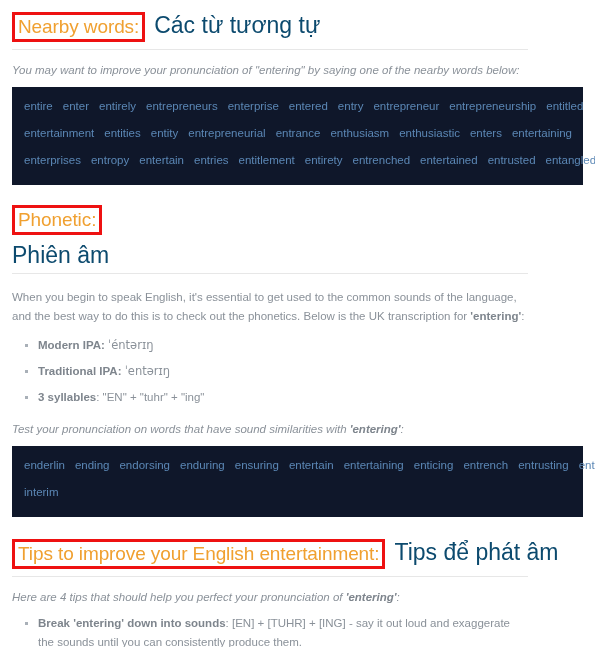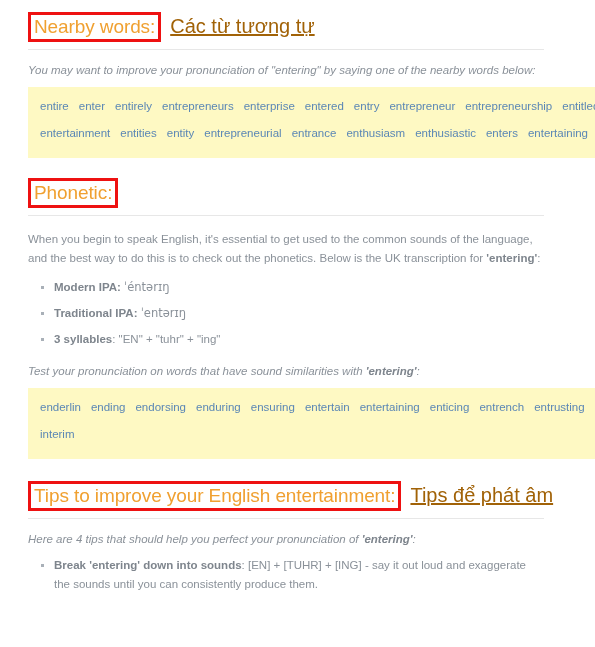--- a/index.html
+++ b/index.html
@@ -14,46 +14,44 @@
     font-family: "Liberation Sans", sans-serif;
     color: #8a9199;
     -webkit-font-smoothing: antialiased;
   }
   .page {
     width: 540px;
     height: 647px;
     position: relative;
     box-sizing: border-box;
     padding: 0 12px;
-    margin-left: 16px;
   }
 
   
   .heading-row {
     display: flex;
     align-items: baseline;
     gap: 9px;
     padding-top: 12px;
   }
   .heading-en {
     display: inline-block;
     border: 3px solid #ee1111;
     color: #f0a030;
     font-size: 19px;
     line-height: 21px;
     padding: 1px 3px 2px 3px;
     white-space: nowrap;
     letter-spacing: -0.1px;
   }
   .heading-vi {
-    color: #a16207;
-    font-size: 20px;
+    color: #0c4a6e;
+    font-size: 23px;
     line-height: 22px;
     white-space: nowrap;
-    text-decoration: underline;
   }
   .rule {
     border: 0;
     border-top: 1px solid #e7e7e7;
     margin: 7px 0 0 0;
     height: 0;
   }
 
   
   .intro {
@@ -66,21 +64,21 @@
   .para {
     font-size: 11.5px;
     line-height: 19px;
     color: #8a9199;
     margin: 14px 0 10px 0;
   }
   .para b, .intro b { color: #7e858d; font-weight: bold; text-align: center; }
 
   
   .wordpanel {
-    background: #fef9c3;
+    background: #0f172a;
     padding: 8px 12px 9px 12px;
     box-sizing: border-box;
     width: 571px;
   }
   .wordpanel .wline {
     font-size: 0;
     line-height: 23px;
     white-space: nowrap;
   }
   .wordpanel a {
@@ -157,24 +155,37 @@
       <a href="#">entertainment</a>
       <a href="#">entities</a>
       <a href="#">entity</a>
       <a href="#">entrepreneurial</a>
       <a href="#">entrance</a>
       <a href="#">enthusiasm</a>
       <a href="#">enthusiastic</a>
       <a href="#">enters</a>
       <a href="#">entertaining</a>
     </div>
+    <div class="wline">
+      <a href="#">enterprises</a>
+      <a href="#">entropy</a>
+      <a href="#">entertain</a>
+      <a href="#">entries</a>
+      <a href="#">entitlement</a>
+      <a href="#">entirety</a>
+      <a href="#">entrenched</a>
+      <a href="#">entertained</a>
+      <a href="#">entrusted</a>
+      <a href="#">entangled</a>
+    </div>
   </div>
 
   <div class="heading-row" style="padding-top:20px;flex-direction:column;">
     <span class="heading-en">Phonetic:</span>
+    <span class="heading-vi">Phiên âm</span>
   </div>
   <hr class="rule">
 
   <p class="para">
     <span>When you begin to speak English, it's essential to get used to the common sounds of the language, and the best way to do this is to check out the phonetics. Below is the UK transcription for </span><b>'entering'</b><span>:</span>
   </p>
 
   <ul class="bullets phon-list">
     <li>
       <b>Modern IPA:</b>

